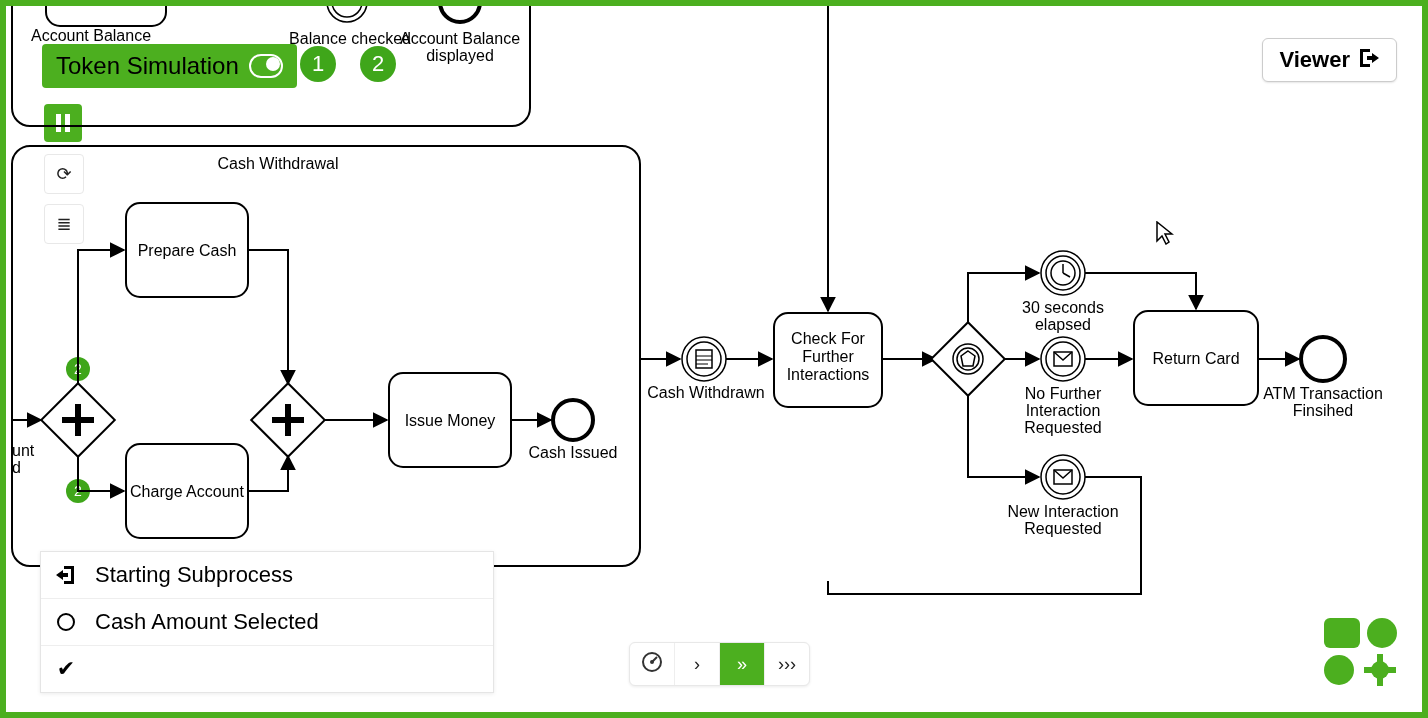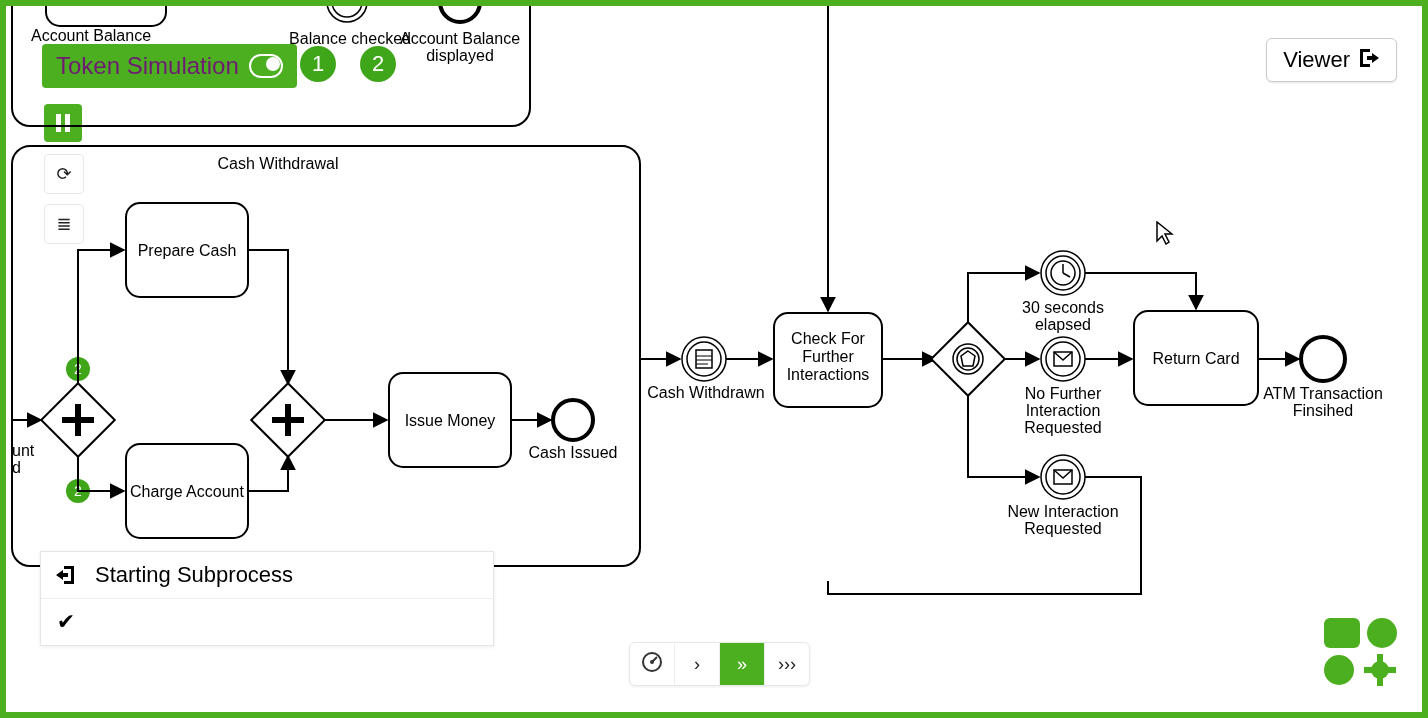--- a/index.html
+++ b/index.html
@@ -1,24 +1,24 @@
 <!DOCTYPE html>
 <html><head>
 <meta charset="utf-8">
 <style>
   html, body { margin:0; padding:0; width:1428px; height:718px; font-family: Arial, Helvetica, sans-serif; background:#fff; overflow:hidden; }
   .frame { box-sizing:border-box; width:1428px; height:718px; border:6px solid #4CAF1F; position:relative; background:#fff; }
-  .btn-token { position:absolute; left:36px; top:38px; background:#4CAF1F; color:#701a75; font-size:24px; padding:8px 14px; border-radius:4px; display:flex; align-items:center; gap:10px; cursor:pointer; }
+  .btn-token { position:absolute; left:36px; top:38px; background:#4CAF1F; color:#000000; font-size:24px; padding:8px 14px; border-radius:4px; display:flex; align-items:center; gap:10px; cursor:pointer; }
   .toggle { width:30px; height:20px; border:2px solid #fff; border-radius:12px; position:relative; }
   .toggle::after { content:""; position:absolute; right:1px; top:1px; width:14px; height:14px; background:#fff; border-radius:50%; }
   .num-badge { width:36px; height:36px; border-radius:50%; background:#3fa61a; color:#fff; font-size:22px; display:flex; align-items:center; justify-content:center; position:absolute; cursor:pointer; }
   .ctrl-btn { position:absolute; width:38px; height:38px; background:#fff; border:1px solid #e8e8e8; border-radius:4px; display:flex; align-items:center; justify-content:center; font-size:18px; color:#222; cursor:pointer; }
   .pause-btn { position:absolute; left:38px; top:98px; width:38px; height:38px; background:#4CAF1F; border-radius:4px; display:flex; align-items:center; justify-content:center; cursor:pointer; }
   .pause-btn .bar { width:5px; height:18px; background:#fff; margin:0 2px; }
-  .viewer-btn { position:absolute; right:25px; top:32px; background:#fff; border:1px solid #ccc; border-radius:6px; padding:8px 16px; font-size:22px; display:flex; align-items:center; gap:10px; cursor:pointer; box-shadow:0 1px 2px rgba(0,0,0,0.1); }
+  .viewer-btn { position:absolute; right:25px; top:32px; background:#fff; border:1px solid #ccc; border-radius:6px; padding:8px 16px; font-size:22px; display:flex; align-items:center; gap:10px; cursor:pointer; box-shadow:0 1px 2px rgba(0,0,0,0.1);font-weight:bold; }
   svg.canvas { position:absolute; left:0; top:0; }
   .label { font-size:16px; text-align:center; color:#111; }
   .task { fill:#fff; stroke:#000; stroke-width:2; rx:14; ry:14; }
   .subproc { fill:none; stroke:#000; stroke-width:2; rx:18; ry:18; }
   .gateway { fill:#fff; stroke:#000; stroke-width:2; }
   .endevt { fill:#fff; stroke:#000; stroke-width:4; }
   .intevt { fill:#fff; stroke:#000; stroke-width:1.5; }
   .token { fill:#3fa61a; }
   .log-panel { position:absolute; left:34px; top:545px; width:452px; background:#fff; border:1px solid #e5e5e5; box-shadow:0 1px 4px rgba(0,0,0,0.08); }
   .log-row { display:flex; align-items:center; gap:18px; padding:10px 14px; border-bottom:1px solid #eee; font-size:22px; }
@@ -222,20 +222,28 @@
   <div class="log-panel">
     <div class="log-row">
       <span class="log-icon">
         <svg width="20" height="18" viewBox="0 0 20 18">
             <path d="M8 0h10v18H8v-3h7V3H8zM0 9l7-5v3h5v4H7v3z" fill="#000"></path>
           </svg>
       </span>
       <span>Starting Subprocess</span>
     </div>
     <div class="log-row">
+      <span class="log-icon">
+        <svg width="20" height="20">
+            <circle cx="10" cy="10" r="8" fill="none" stroke="#000" stroke-width="2"></circle>
+          </svg>
+      </span>
+      <span>Cash Amount Selected</span>
+    </div>
+    <div class="log-row">
       <span class="log-icon">✔</span>
     </div>
   </div>
 
   <div class="speed-bar">
     <div class="speed-cell">
       <span>
         <svg width="22" height="22" viewBox="0 0 22 22">
             <circle cx="11" cy="11" r="9" fill="none" stroke="#333" stroke-width="2"></circle>
             <circle cx="11" cy="11" r="2" fill="#333"></circle>

